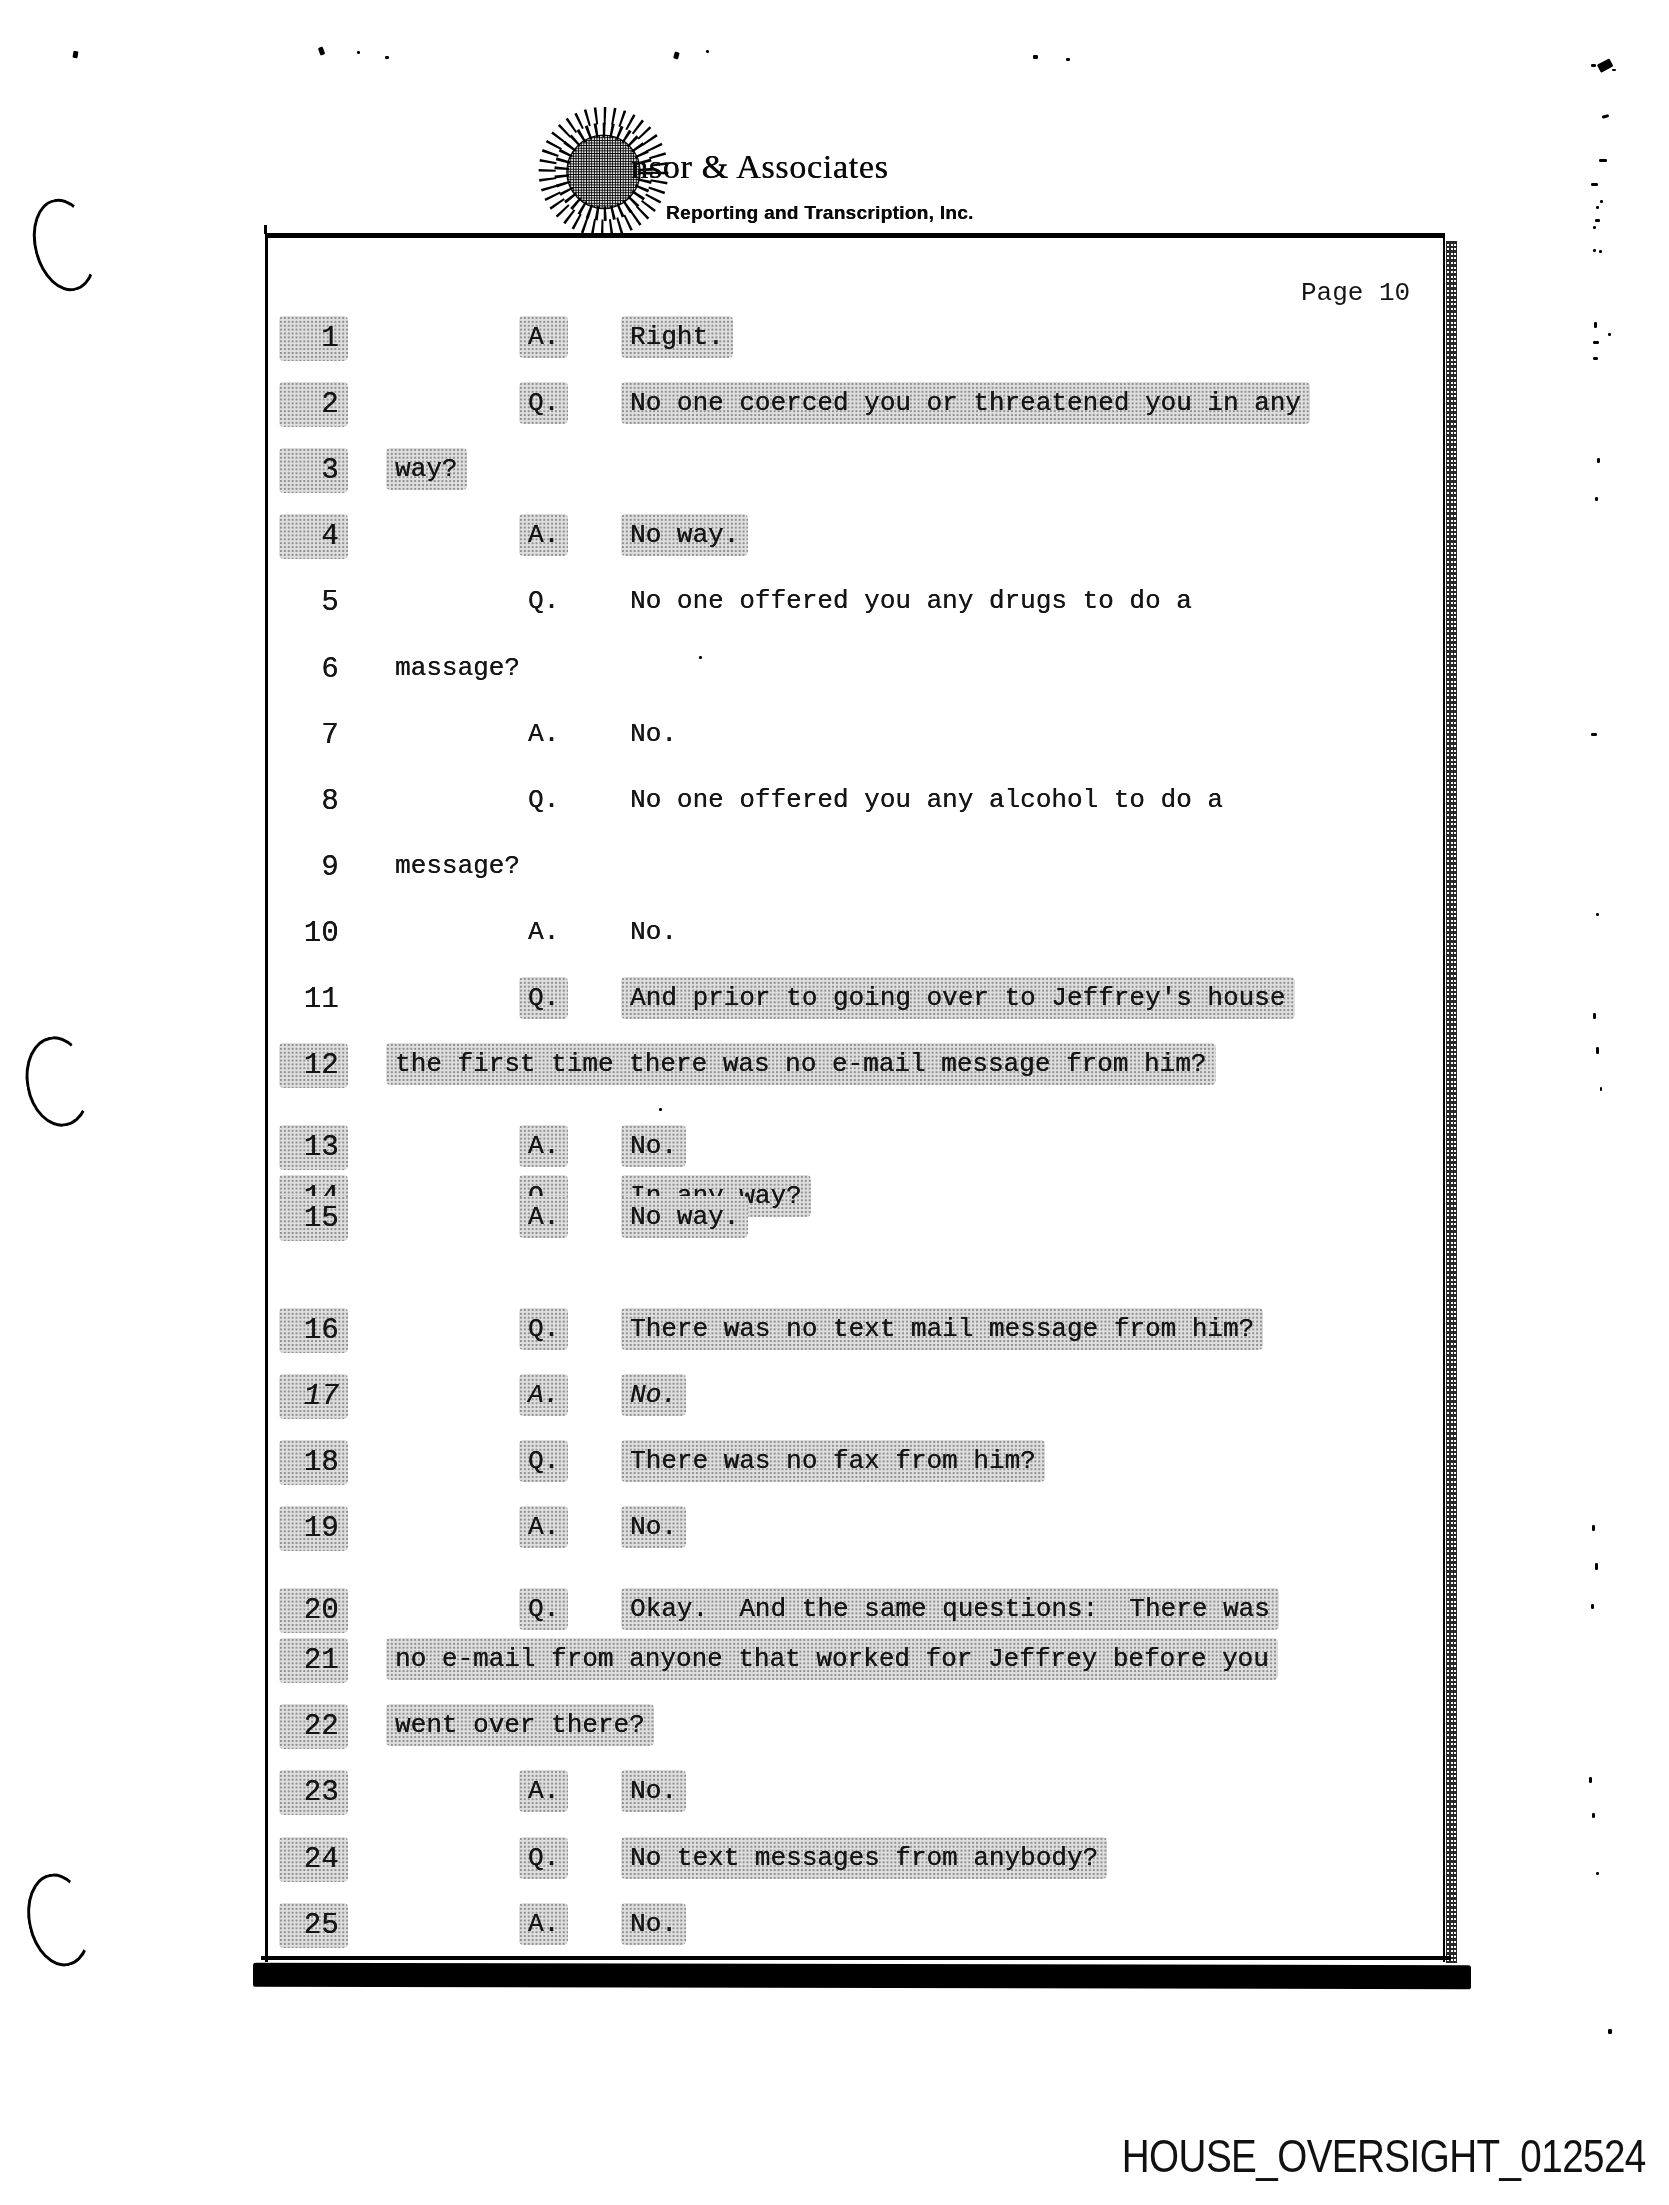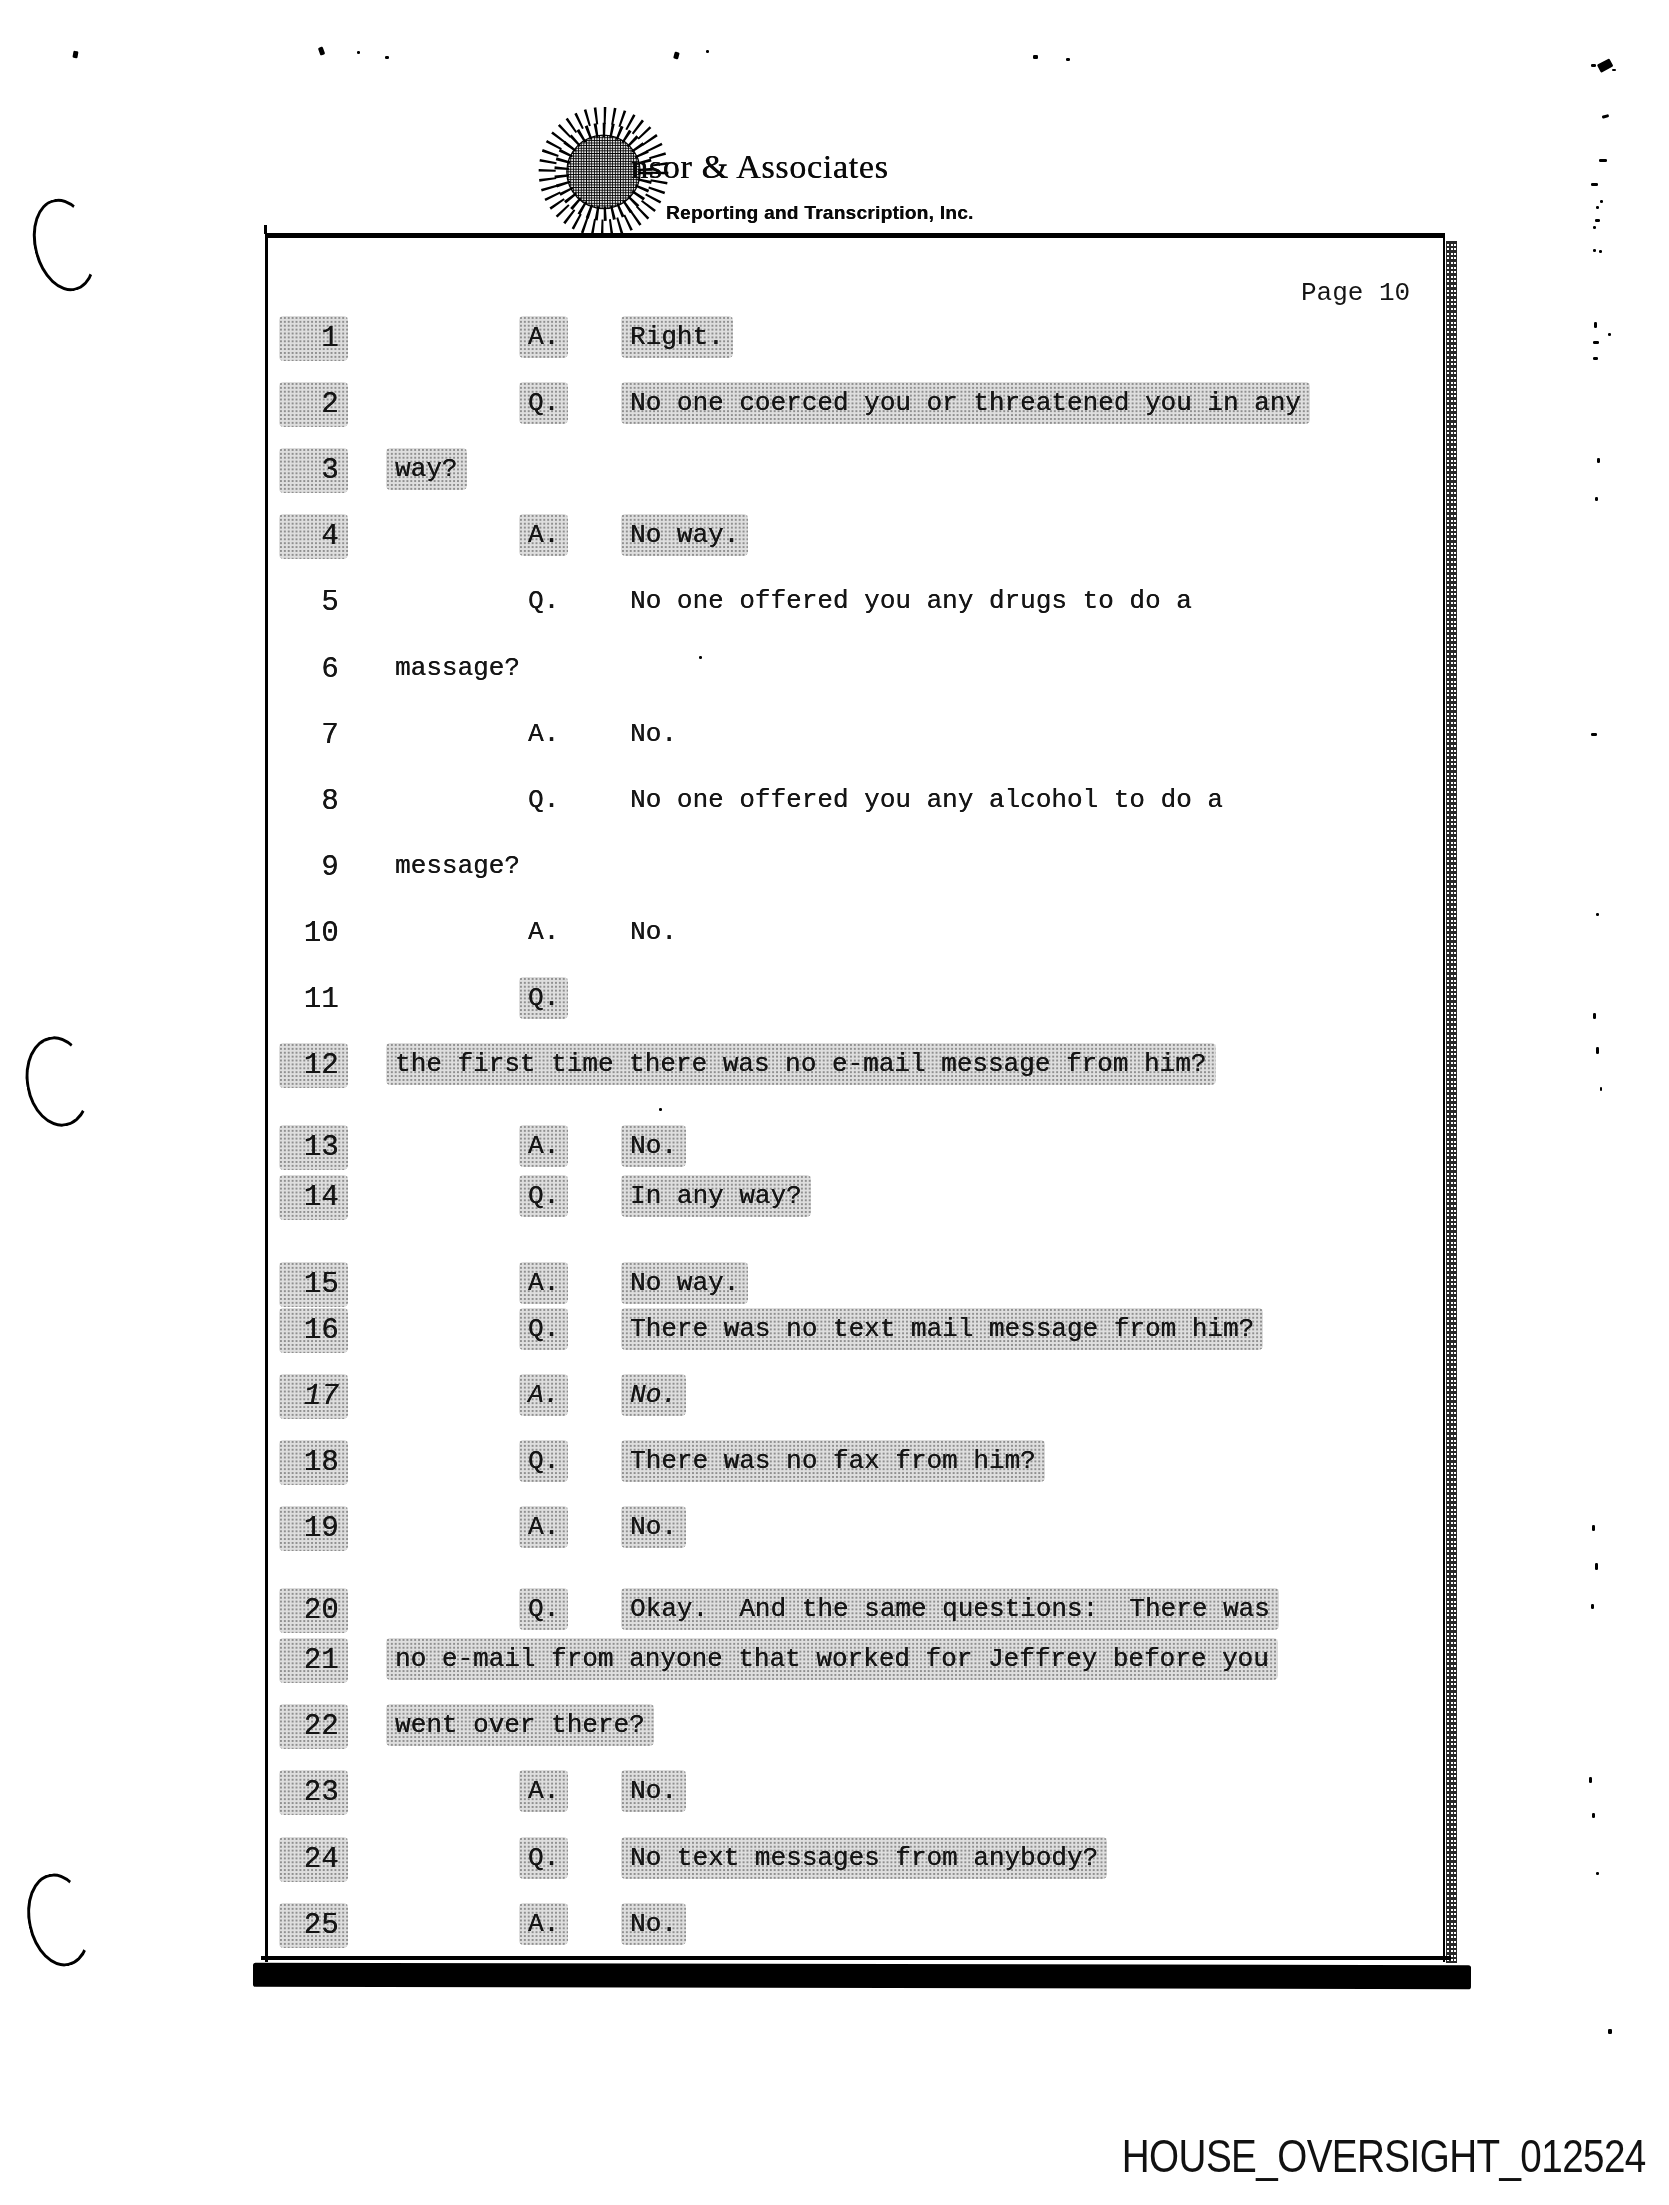--- a/index.html
+++ b/index.html
@@ -147,37 +147,38 @@
     <span class="txt cont">message?</span>
   </div>
     <div class="row" style="top: 684px;">
     <span class="lnum">10</span>
     <span class="spk">A.</span>
     <span class="txt main">No.</span>
   </div>
     <div class="row" style="top: 750px;">
     <span class="lnum">11</span>
     <span class="spk hl">Q.</span>
+    <span class="txt main hl">And prior to going over to Jeffrey's house</span>
   </div>
     <div class="row" style="top: 816px;">
     <span class="lnum hl">12</span>
 
     <span class="txt cont hl">the first time there was no e-mail message from him?</span>
   </div>
     <div class="row" style="top: 898px;">
     <span class="lnum hl">13</span>
     <span class="spk hl">A.</span>
     <span class="txt main hl">No.</span>
   </div>
     <div class="row" style="top: 948px;">
     <span class="lnum hl">14</span>
     <span class="spk hl">Q.</span>
     <span class="txt main hl">In any way?</span>
   </div>
-    <div class="row" style="top: 1035px;">
+    <div class="row" style="top: 969px;">
     <span class="lnum hl">15</span>
     <span class="spk hl">A.</span>
     <span class="txt main hl">No way.</span>
   </div>
     <div class="row" style="top: 1081px;">
     <span class="lnum hl">16</span>
     <span class="spk hl">Q.</span>
     <span class="txt main hl">There was no text mail message from him?</span>
   </div>
     <div class="row" style="top: 1147px; font-style: italic;">

